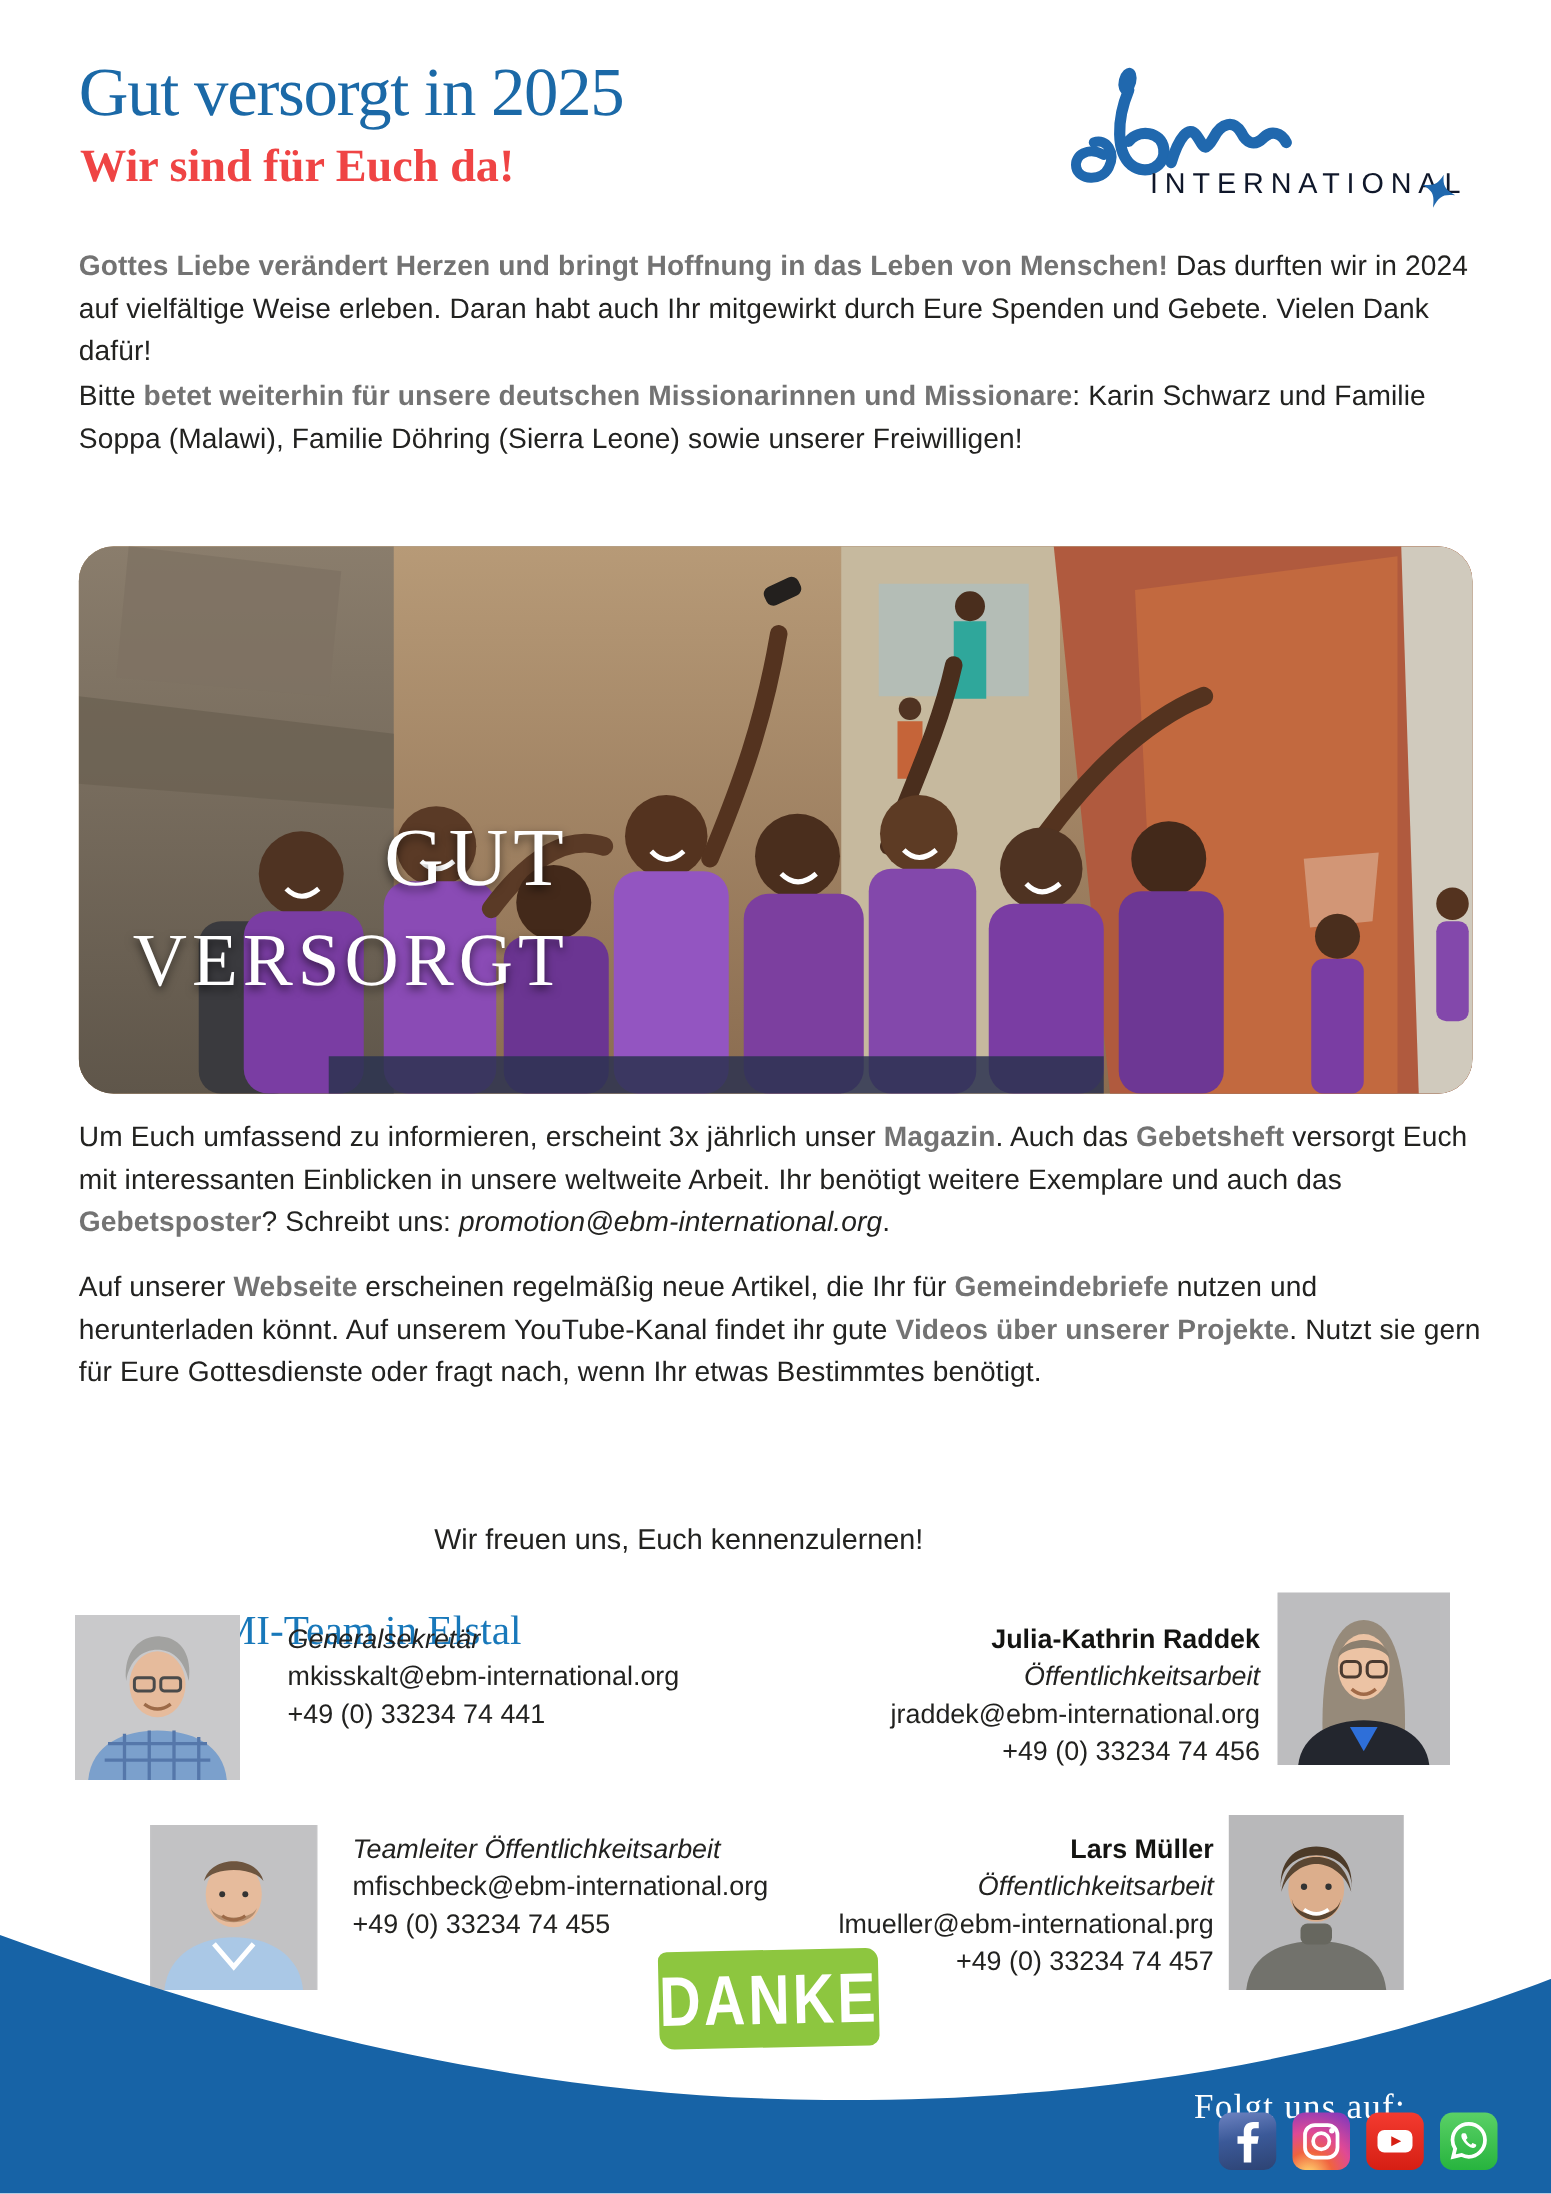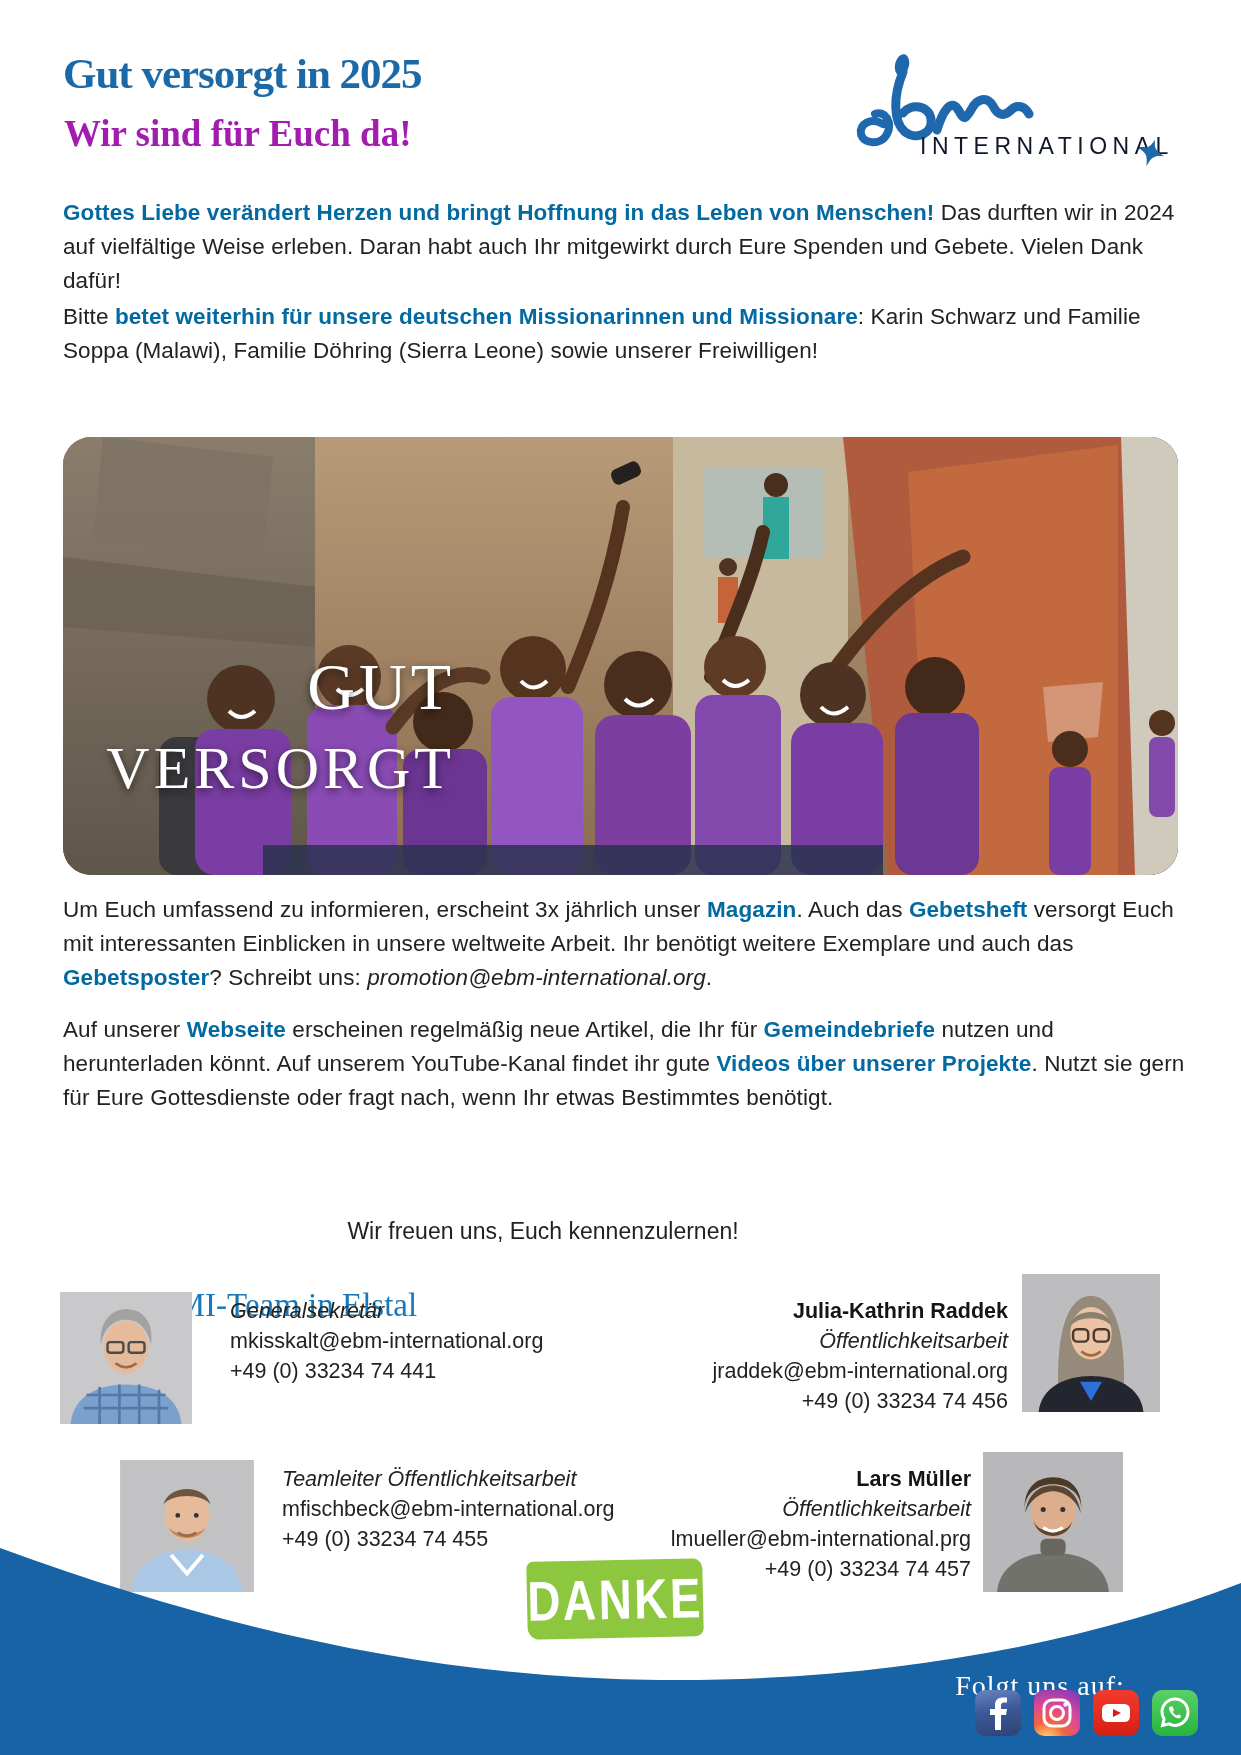--- a/index.html
+++ b/index.html
@@ -1,26 +1,26 @@
 <!DOCTYPE html>
 <html><head>
 <meta charset="utf-8">
 <style>
   html,body{margin:0;padding:0;background:#ffffff;}
   .page{position:relative;width:1241px;height:1755px;background:#ffffff;overflow:hidden;
         font-family:"Liberation Sans",sans-serif;color:#1d1d1b;}
   .serif{font-family:"Liberation Serif","DejaVu Serif",serif;}
   .abs{position:absolute;}
   
-  .title{left:63px;top:42px;font-size:43px;font-weight:700;color:#1b69a7;letter-spacing:-1px;line-height:64px;}
-  .subtitle{left:64px;top:112px;font-size:37px;font-weight:700;color:#a21caf;line-height:44px;}
+  .title{left:63px;top:42px;font-size:55px;font-weight:400;color:#1b69a7;letter-spacing:-1px;line-height:64px;}
+  .subtitle{left:64px;top:112px;font-size:37px;font-weight:700;color:#ef4444;line-height:44px;}
   .logo-sub{left:920px;top:133px;font-size:23px;color:#0f172a;letter-spacing:5.5px;font-weight:400;}
   
   .para{left:63px;width:1122px;font-size:22.5px;line-height:34px;letter-spacing:.1px;color:#222220;}
-  .para b{font-weight:700;color:#0369a1;}
+  .para b{font-weight:700;color:#737373;}
   
   .hero{left:63px;top:437px;width:1115px;height:438px;border-radius:28px;overflow:hidden;background:#9c8468;}
   .hero-overlay{left:95px;top:648px;width:360px;text-align:right;color:#fff;
      text-shadow:0 3px 8px rgba(0,0,0,.6);letter-spacing:4px;font-weight:400;}
   .hero-line1{font-size:66px;line-height:78px;}
   .hero-line2{font-size:60px;line-height:84px;}
   
   .closing1{left:63px;top:1218px;width:960px;text-align:center;font-size:23px;color:#222220;}
   .closing2{left:63px;top:1287px;width:960px;text-align:left;font-size:33px;color:#1878ba;}
   

